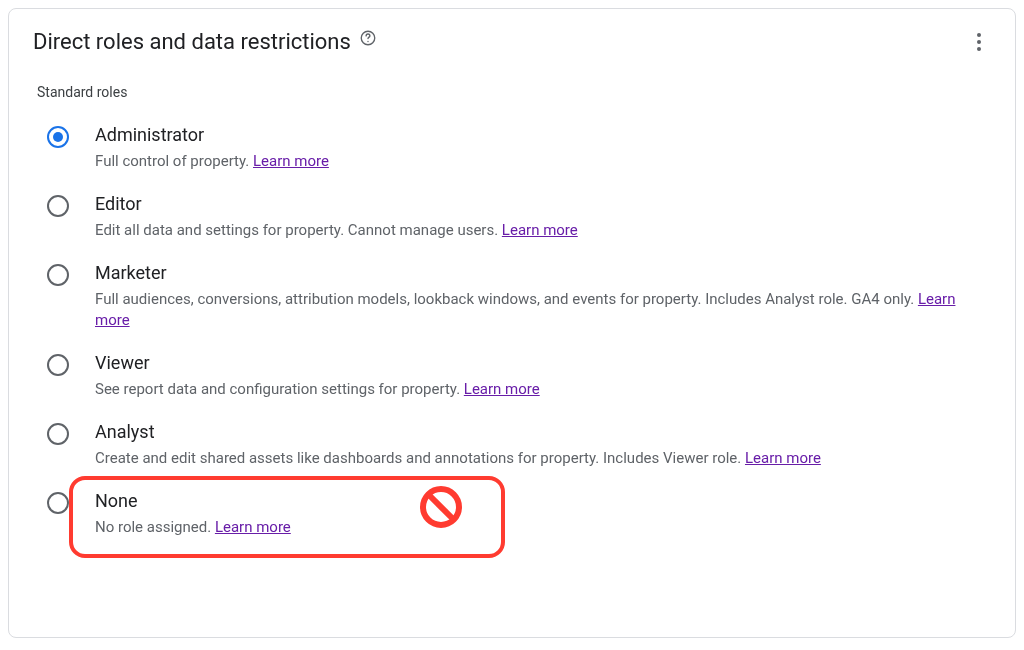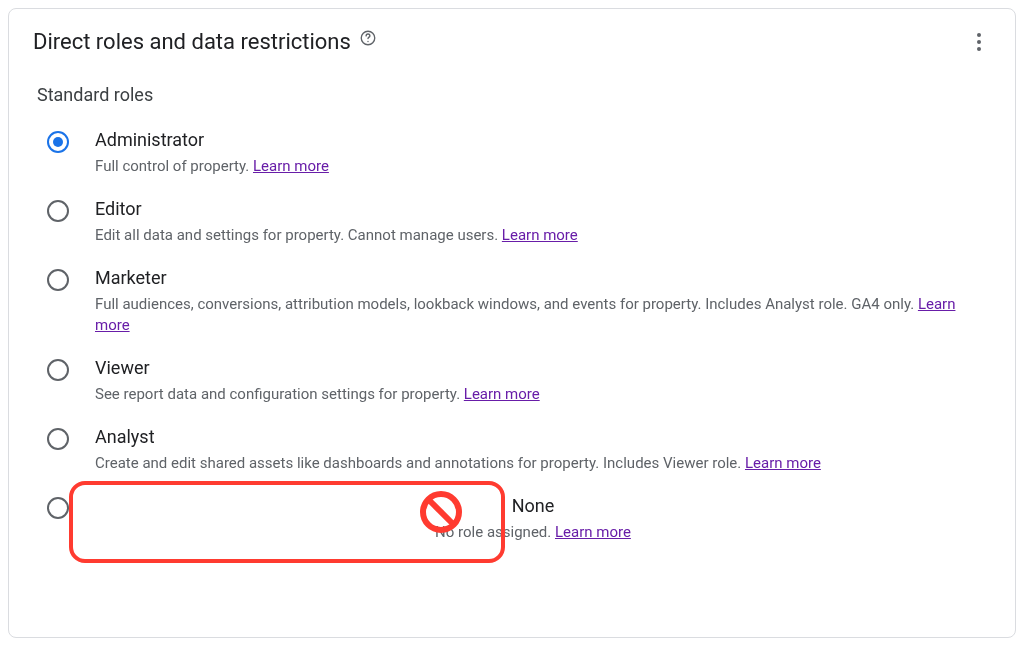--- a/index.html
+++ b/index.html
@@ -44,21 +44,21 @@
     .more-button {
       width: 24px;
       height: 24px;
       display: flex;
       align-items: center;
       justify-content: center;
       cursor: pointer;
       color: #5f6368;
     }
     .section-title {
-      font-size: 18px;
+      font-size: 14px;
       font-weight: 400;
       color: #3c4043;
       margin-bottom: 24px;
       margin-left: 4px;
     }
     .role-list {
       display: flex;
       flex-direction: column;
       gap: 20px;
       padding-left: 14px;
@@ -128,21 +128,20 @@
       position: absolute;
       left: 370px;
       top: -7px;
       width: 48px;
       height: 48px;
       color: #ff3b30;
       pointer-events: none;
     }
     .role-row.none-row {
       position: relative;
-      text-align: center;
     }
   </style>
 </head>
 <body>
 
 <div class="panel">
   <div class="panel-header">
     <div class="panel-title-wrap">
       <span class="panel-title">Direct roles and data restrictions</span>
       <span class="help-icon">

